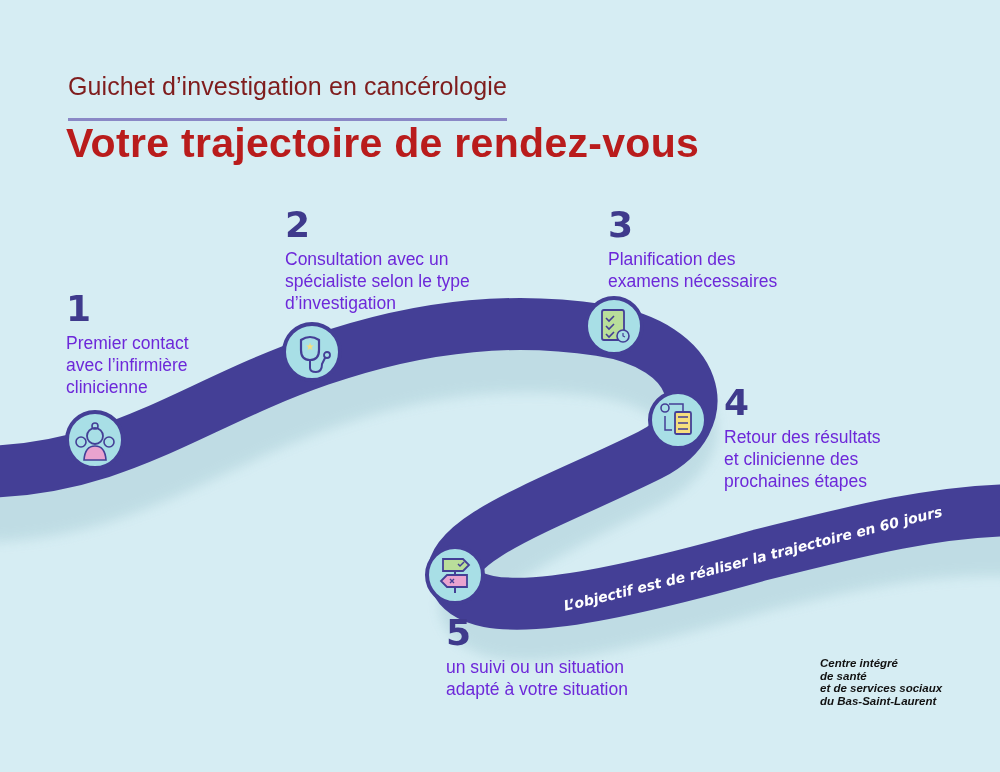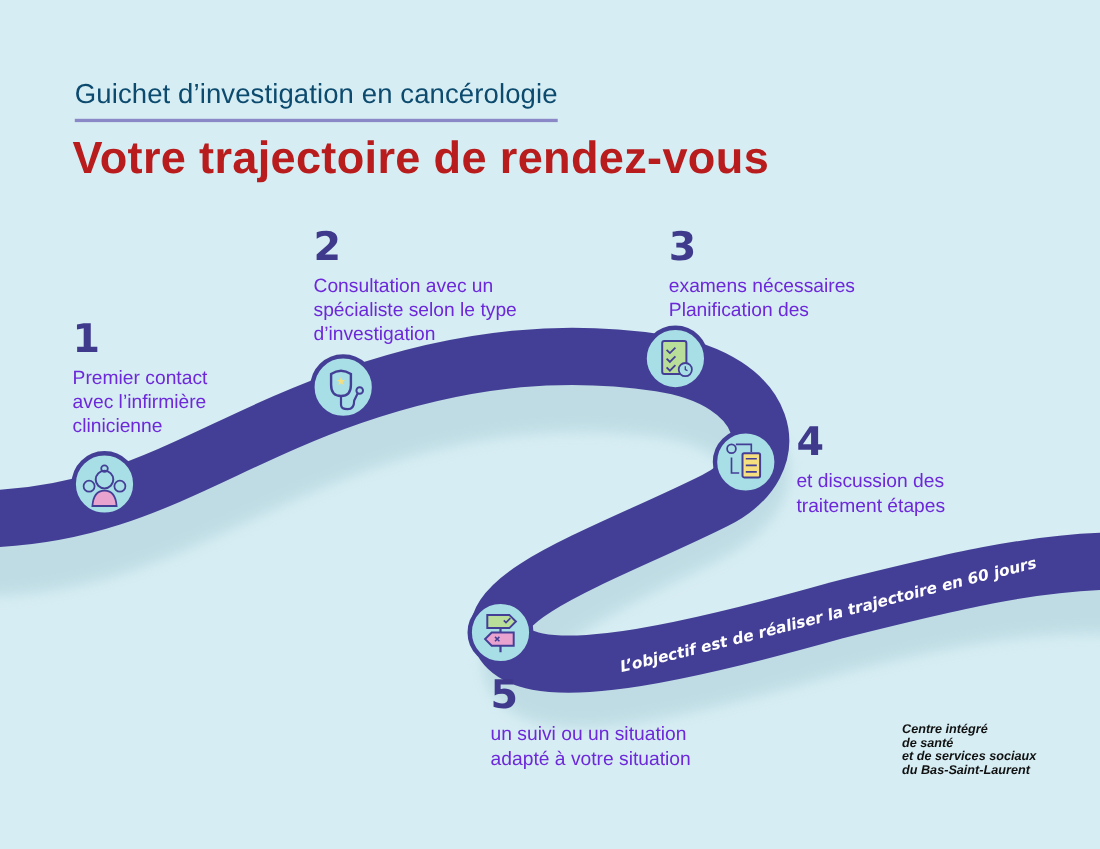--- a/index.html
+++ b/index.html
@@ -6,22 +6,22 @@
   body {
     width:1000px; height:772px; overflow:hidden;
     background:#d6edf3;
     font-family:"Liberation Sans", "DejaVu Sans", sans-serif;
     color:#3f3a8c;
     position:relative;
   }
   .canvas { position:absolute; left:0; top:0; width:1000px; height:772px; }
   .subtitle {
     position:absolute; left:68px; top:72px;
-    font-size:25px; color:#0c4a6e; font-weight:400; letter-spacing:0.1px;
-    padding-bottom:7px; border-bottom:3px solid #8a88c6;
+    font-size:25px; color:#7f1d1d; font-weight:400; letter-spacing:0.1px;
+    padding-bottom:17px; border-bottom:3px solid #8a88c6;
     white-space:nowrap;
   }
   .title {
     position:absolute; left:66px; top:120px;
     font-size:41px; font-weight:700; color:#b91c1c; letter-spacing:0.3px;
     white-space:nowrap;
   }
   .step { position:absolute; }
   .step .num {
     font-size:36px; font-weight:700; color:#3f3a8c; line-height:38px;
@@ -122,30 +122,31 @@
     <div class="txt">
       <div>Consultation avec un</div>
       <div>spécialiste selon le type</div>
       <div>d’investigation</div>
     </div>
   </div>
 
   <div class="step" style="left:608px; top:206px;">
     <div class="num">3</div>
     <div class="txt">
+      <div>Planification des</div>
       <div>examens nécessaires</div>
-      <div>Planification des</div>
     </div>
   </div>
 
   <div class="step" style="left:724px; top:384px;">
     <div class="num">4</div>
     <div class="txt">
-      <div>et discussion des</div>
-      <div>traitement étapes</div>
+      <div>Retour des résultats</div>
+      <div>et clinicienne des</div>
+      <div>prochaines étapes</div>
     </div>
   </div>
 
   <div class="step" style="left:446px; top:614px;">
     <div class="num">5</div>
     <div class="txt">
       <div>un suivi ou un situation</div>
       <div>adapté à votre situation</div>
     </div>
   </div>

